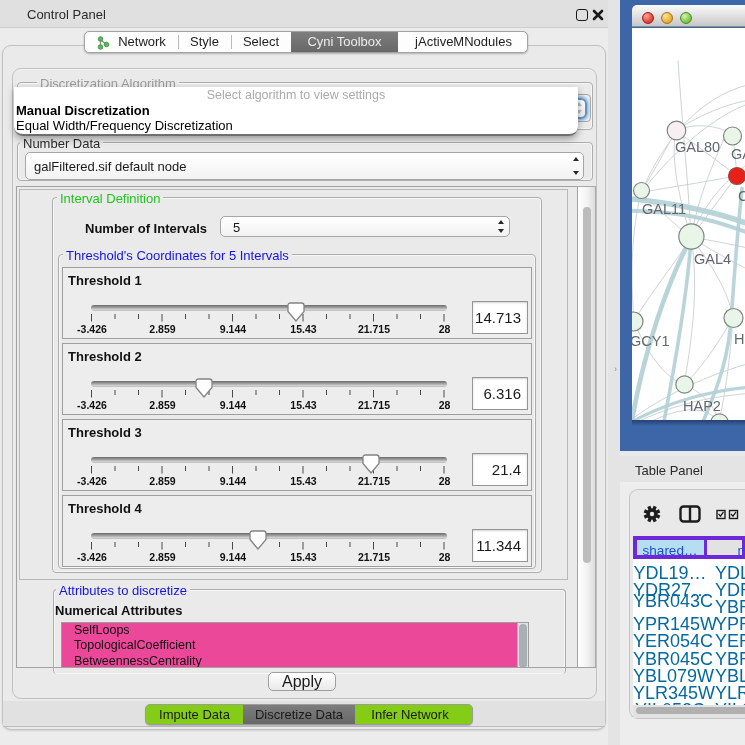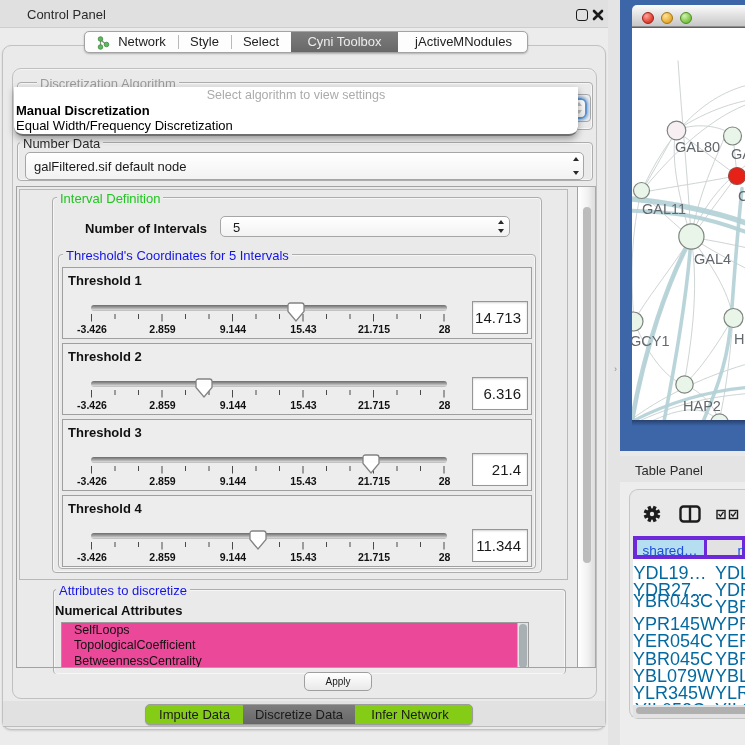--- a/index.html
+++ b/index.html
@@ -250,21 +250,21 @@
 <div class="gtitle" style="left:56px;top:583px;color:#1414e8;">Attributes to discretize</div>
 <div class="abs" style="left:55px;top:603px;font-size:13px;font-weight:bold;color:#111;">Numerical Attributes</div>
 <div class="abs" id="attrlist">
     <div>SelfLoops</div>
     <div>TopologicalCoefficient</div>
     <div>BetweennessCentrality</div>
   </div>
 <div class="abs" style="left:517px;top:623px;width:11px;height:45px;background:#dfe3e5;border-left:1px solid #b5b5b5;"></div>
 <div class="abs" style="left:518.5px;top:624px;width:8px;height:44px;background:#a9b0b4;border-radius:4px;"></div>
 <div class="abs" style="left:16px;top:667px;width:580px;height:1px;background:#a2a2a2;"></div>
-<div class="abs" style="left:268px;top:671.5px;width:68px;height:19.5px;background:linear-gradient(#ffffff,#e9e9e9);border:1px solid #9f9f9f;border-radius:5px;font-size:10px;color:#1a1a1a;text-align:center;line-height:17.5px;margin-left:36px;">Apply</div>
+<div class="abs" style="left:268px;top:671.5px;width:68px;height:19.5px;background:linear-gradient(#ffffff,#e9e9e9);border:1px solid #9f9f9f;border-radius:5px;font-size:16px;color:#1a1a1a;text-align:center;line-height:17.5px;">Apply</div>
 <div class="abs" style="left:3px;top:701px;width:602px;height:25.5px;background:#e1e1e1;border-bottom:1px solid #bcbcbc;"></div>
 <div class="abs" id="btabs">
 <div class="bseg" style="left:0;width:97px;">Impute Data</div>
 <div class="bseg segdark" style="left:97px;width:112px;">Discretize Data</div>
 <div class="bseg" style="left:209px;width:110px;">Infer Network</div>
 </div>
 <div class="abs" id="rightstrip"></div>
 <div class="abs" style="left:614px;top:364px;width:8px;height:10px;color:#8f8f8f;font-size:9px;">›</div>
 <div class="abs" id="bluebg"></div>
 <div class="abs" style="left:632px;top:420px;width:113px;height:6px;background:linear-gradient(#26406e,rgba(61,102,169,0));"></div>

